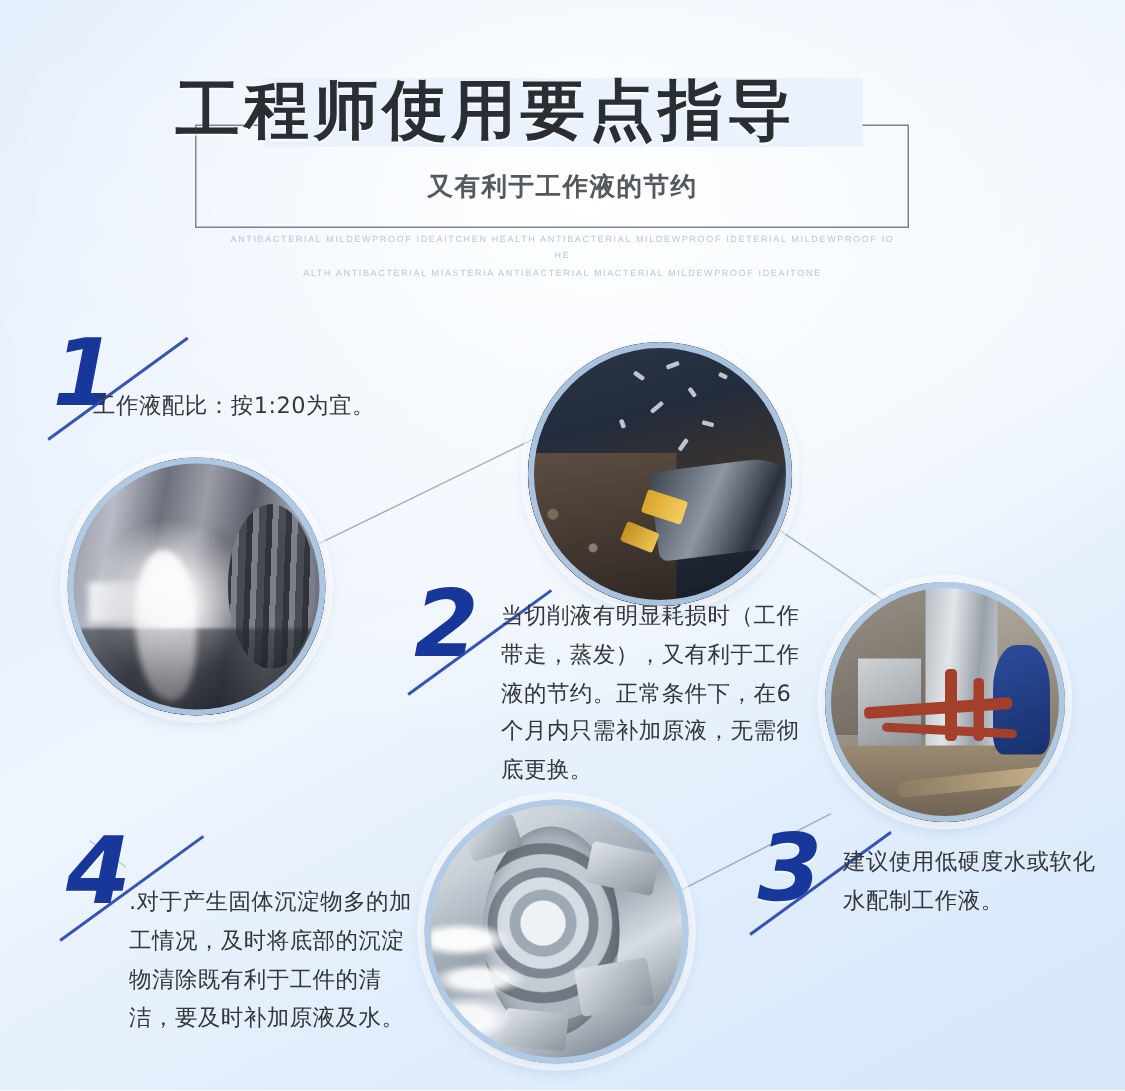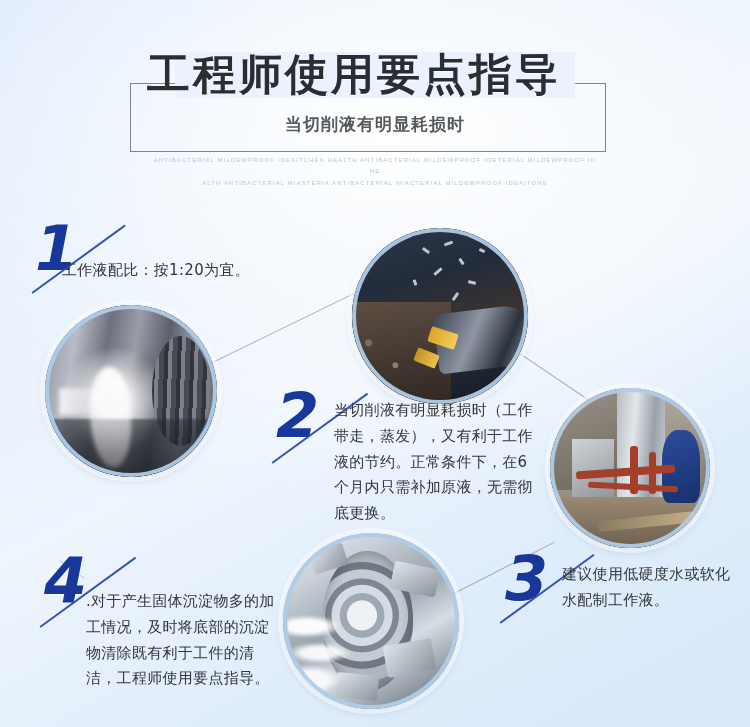--- a/index.html
+++ b/index.html
@@ -19,21 +19,20 @@
   
   .hdr-frame{
     position:absolute;left:130px;top:83px;width:476px;height:69px;
     border:1px solid #7d858c;box-sizing:border-box;
   }
   .hdr-title{
     position:absolute;left:0;top:52px;width:648px;text-align:center;
     font-size:43px;font-weight:bold;letter-spacing:3px;color:#2a2d31;
     line-height:1.05;
     text-shadow:0 1px 0 rgba(255,255,255,.8);
-    padding-left:30px;
   }
   .hdr-title-bg{
     position:absolute;left:175px;top:52px;width:400px;height:46px;
     background:linear-gradient(180deg,#e9f2fd 0%,#eaf3fd 100%);
   }
   .hdr-sub{
     position:absolute;left:0;top:113px;width:750px;text-align:center;
     font-size:17px;font-weight:bold;letter-spacing:1px;color:#55585c;
   }
   .hdr-en{
@@ -155,21 +154,21 @@
 </style>
 </head>
 <body>
 
 <div id="page">
 
   <div>
     <div class="hdr-frame"></div>
     <div class="hdr-title-bg"></div>
     <div class="hdr-title">工程师使用要点指导</div>
-    <div class="hdr-sub">当切削液有明显耗损时</div>
+    <div class="hdr-sub">又有利于工作液的节约</div>
     <div class="hdr-en">
       <span>ANTIBACTERIAL MILDEWPROOF IDEAITCHEN HEALTH ANTIBACTERIAL MILDEWPROOF IDETERIAL MILDEWPROOF IO HE</span><br>
       <span>ALTH ANTIBACTERIAL MIASTERIA ANTIBACTERIAL MIACTERIAL MILDEWPROOF IDEAITONE</span>
     </div>
   </div>
 
   <div class="conn" style="left:196px;top:370px;width:185px;transform:rotate(-26deg);"></div>
   <div class="conn" style="left:508px;top:345px;width:115px;transform:rotate(34deg);"></div>
   <div class="conn" style="left:438px;top:601px;width:130px;transform:rotate(-27deg);"></div>
   <div class="conn" style="left:60px;top:560px;width:30px;transform:rotate(36deg);opacity:.5;"></div>
@@ -244,16 +243,16 @@
 
   <div class="item">
     <div class="num" style="left:505px;top:548px;">3</div>
     <div class="slash" style="left:500px;top:622px;width:116px;transform:rotate(-36deg);"></div>
     <div class="txt" style="left:562px;top:562px;width:180px;">建议使用低硬度水或软化水配制工作液。</div>
   </div>
 
   <div class="item">
     <div class="num" style="left:44px;top:550px;">4</div>
     <div class="slash" style="left:40px;top:626px;width:118px;transform:rotate(-36deg);"></div>
-    <div class="txt" style="left:86px;top:589px;width:192px;">.对于产生固体沉淀物多的加工情况，及时将底部的沉淀物清除既有利于工件的清洁，工程师使用要点指导。</div>
+    <div class="txt" style="left:86px;top:589px;width:192px;">.对于产生固体沉淀物多的加工情况，及时将底部的沉淀物清除既有利于工件的清洁，要及时补加原液及水。</div>
   </div>
 
 </div>
 
 </body></html>

